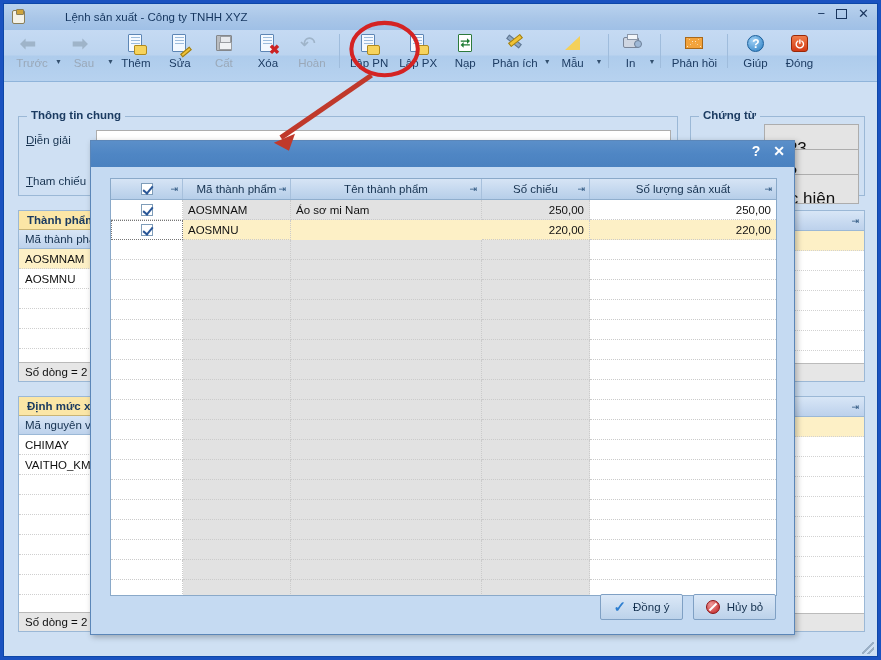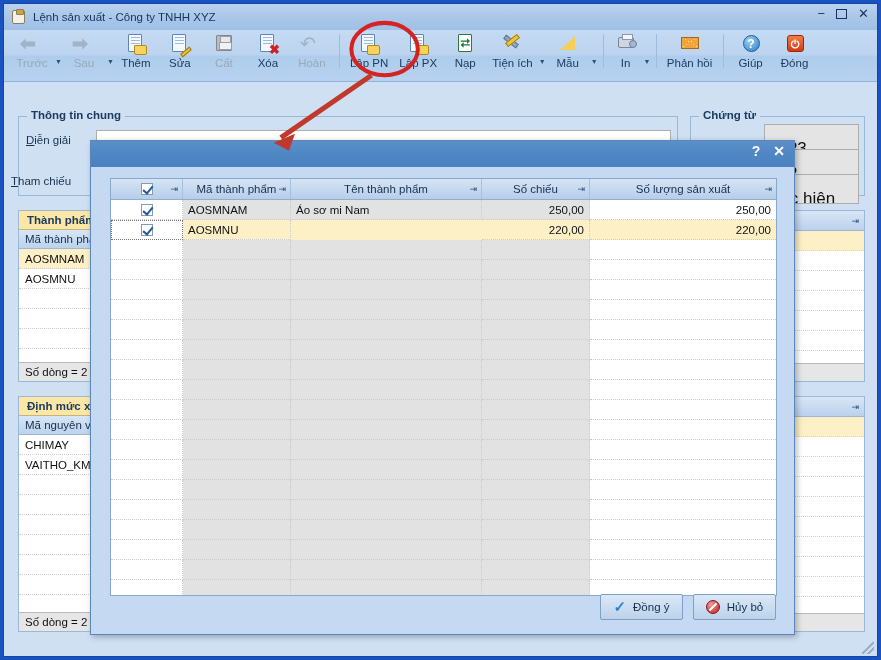--- a/index.html
+++ b/index.html
@@ -41,21 +41,21 @@
   .title-icon .clip {
     position: absolute; left: 1px; top: 1px; width: 13px; height: 14px;
     background: #f4f2e8; border: 1px solid #8a7f5a; border-radius: 2px;
   }
   .title-icon .clip:after {
     content: ""; position: absolute; left: 3px; top: -2px;
     width: 6px; height: 4px; background: #cfa43c;
     border: 1px solid #8a7f5a; border-radius: 1px;
   }
   .title-text {
-    font-size: 11.5px; color: #14355e; white-space: nowrap;
+    font-size: 11.5px; color: #14355e; white-space: nowrap; margin-left: 32px;
   }
   .win-buttons {
     position: absolute; right: 8px; top: 3px;
     display: flex; align-items: center; gap: 11px;
     color: #17335c;
   }
   .win-btn { font-size: 13px; line-height: 13px; cursor: default; }
   .win-btn.max-g {
     width: 11px; height: 10px; border: 1.6px solid #17335c;
   }
@@ -500,21 +500,21 @@
             <div class="ic-excel">⮂</div>
           </div>
         <div class="tb-lb">Nạp</div>
       </div>
 
       <div class="tb-wrap">
         <div class="tb-item">
           <div class="tb-ic">
               <div class="ic-tools"></div>
             </div>
-          <div class="tb-lb">Tiện ích</div>
+          <div class="tb-lb">Phản ích</div>
         </div>
         <div class="tb-caret">▼</div>
       </div>
 
       <div class="tb-wrap">
         <div class="tb-item">
           <div class="tb-ic">
               <div class="ic-ruler"></div>
             </div>
           <div class="tb-lb">Mẫu</div>
@@ -563,21 +563,21 @@
 
     <div class="page-body">
 
 
       <div class="groupbox" style="left:14px; top:34px; width:660px; height:80px;">
         <div class="gb-label">Thông tin chung</div>
       </div>
       <div class="fld-label" style="left:22px; top:52px;">
         <u>D</u>iễn giải
       </div>
-      <div class="fld-label" style="left:7px; top:93px;">
+      <div class="fld-label" style="left:22px; top:93px;">
         <u>T</u>ham chiếu
       </div>
       <div class="textbox" style="left:92px; top:48px; width:575px; height:21px; background:#ffffff;"></div>
       <div class="textbox" style="left:92px; top:89px; width:575px; height:21px; background:#ffffff;"></div>
 
       <div class="groupbox" style="left:686px; top:34px; width:175px; height:80px;">
         <div class="gb-label">Chứng từ</div>
       </div>
       <div class="textbox" style="left:760px; top:42px; width:95px; height:20px;">2023</div>
       <div class="textbox" style="left:760px; top:67px; width:95px; height:20px;">002</div>

